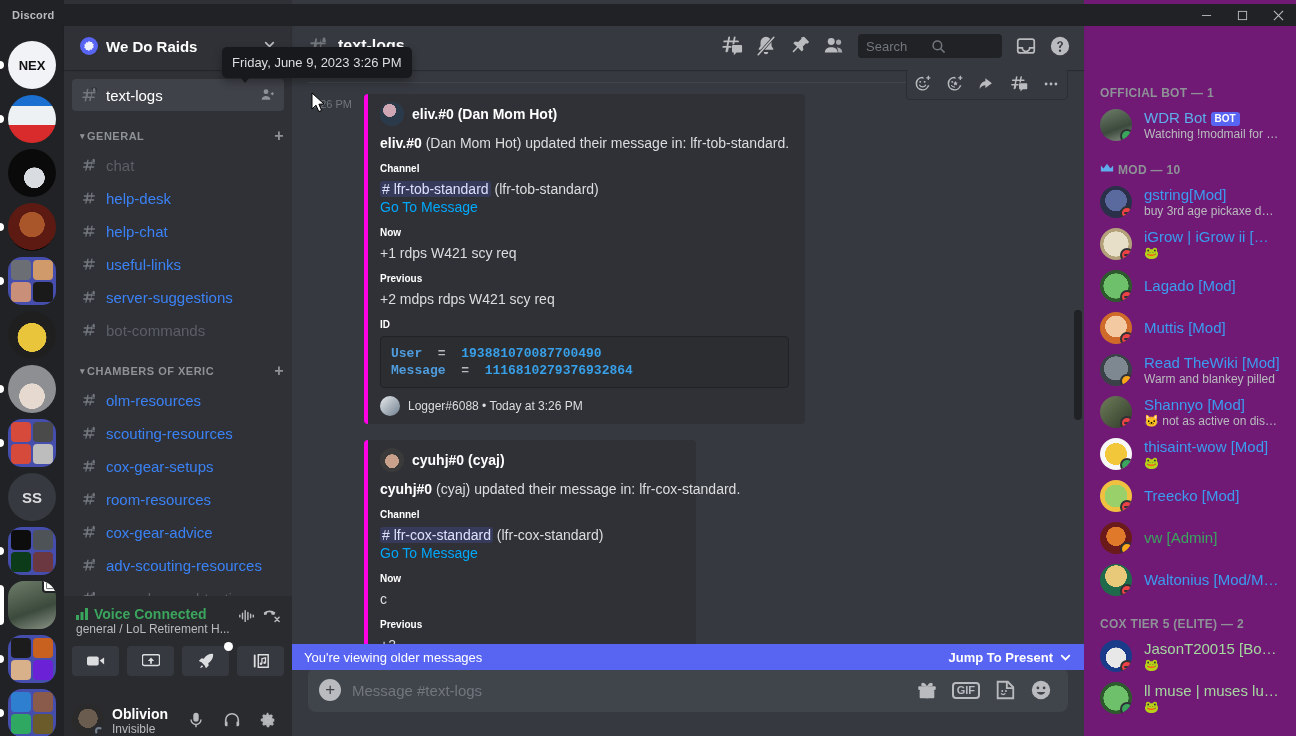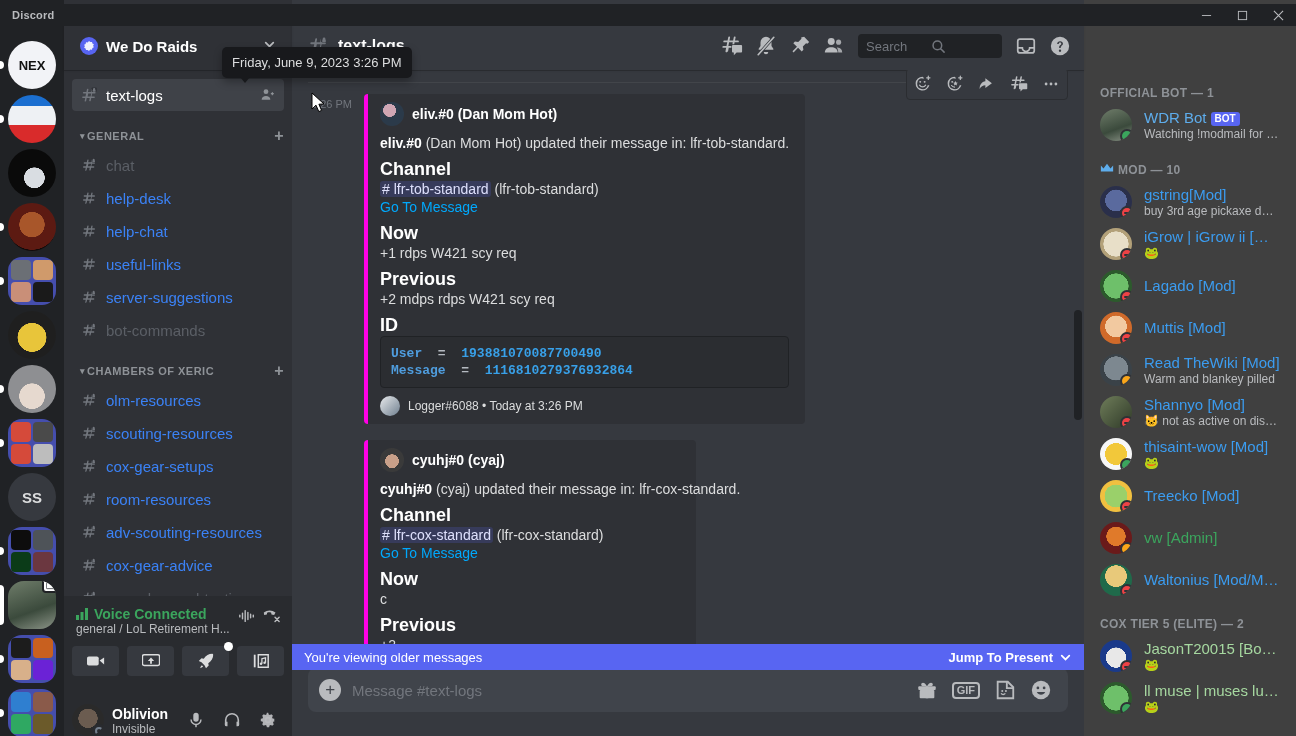--- a/index.html
+++ b/index.html
@@ -128,21 +128,21 @@
     position:relative; background:#2f3136; border-radius:4px; padding:8px 16px 8px 12px;
     border-left:4px solid #eb28e3; max-width:516px; min-width:0;
   }
   .embed.pinkbar{ border-left-color:#ff00e6; }
   .emb-author{ display:flex; align-items:center; margin-bottom:8px; }
   .emb-av{ width:24px;height:24px;border-radius:50%; overflow:hidden; margin-right:8px; flex:0 0 24px; background:#4a4d55;}
   .emb-aname{ font-size:14px; font-weight:bold; color:#fff; }
   .emb-desc{ font-size:14px; color:#dcddde; line-height:18px; margin-bottom:8px;}
   .emb-desc b{ color:#fff; }
   .emb-field{ margin-bottom:8px; }
-  .emb-fname{ font-size:18px; font-weight:bold; color:#fff; line-height:18px; margin-bottom:2px;}
+  .emb-fname{ font-size:10px; font-weight:bold; color:#fff; line-height:18px; margin-bottom:2px;}
   .emb-fval{ font-size:14px; color:#dcddde; line-height:18px; }
   .chanmention{ background:#5865f233; color:#dee0fc; border-radius:3px; padding:0 2px; font-weight:500;}
   .link{ color:#00a8fc; cursor:pointer; }
   .codeblock{
     background:#2b2d31; border:1px solid #202225; border-radius:4px; padding:8px 10px;
     font-family:"Liberation Mono", monospace; font-size:13px; line-height:17px; color:#b5bac1; white-space:pre;font-weight:bold;
   }
   .codeblock .kw{ color:#4f9dde; }
   .codeblock .num{ color:#38a0e8; }
   .emb-footer{ display:flex; align-items:center; margin-top:8px; font-size:12px; color:#dcddde; }
@@ -168,21 +168,21 @@
     background:#40444b; border-radius:8px; min-height:44px; display:flex; align-items:center; padding:0 16px 0 0;
   }
   .comp-plus{ width:44px;height:44px;display:flex;align-items:center;justify-content:center;cursor:pointer;}
   .comp-plus i{ width:22px;height:22px;border-radius:50%;background:#b9bbbe;display:flex;align-items:center;justify-content:center;color:#40444b;font-size:17px;line-height:0;font-weight:300;}
   .comp-input{ flex:1; font-size:15px; color:#72767d; }
   .comp-icons{ display:flex; align-items:center; gap:14px; color:#b9bbbe;}
   .comp-icons div{ cursor:pointer; display:flex; align-items:center;}
   .gifbtn{ font-size:11px; font-weight:bold; border:2px solid #b9bbbe; border-radius:4px; padding:0 3px; line-height:13px; color:#b9bbbe;}
 
   
-  .members{ width:212px; flex:0 0 212px; height:736px; background:#404040; padding-top:70px; overflow:hidden; }
+  .members{ width:212px; flex:0 0 212px; height:736px; background:#701a75; padding-top:70px; overflow:hidden; }
   .m-cat{ padding:16px 8px 4px 16px; font-size:12px; font-weight:bold; letter-spacing:.3px; color:#8e9297; display:flex; align-items:center; gap:4px;}
   .m-row{ height:42px; margin:0 8px; padding:0 8px; border-radius:4px; display:flex; align-items:center; cursor:pointer; }
   .m-av{ width:32px;height:32px;border-radius:50%;overflow:hidden;position:relative;flex:0 0 32px; background:#4a4d55;}
   .m-st{ position:absolute; right:-2px; bottom:-2px; width:14px; height:14px; border-radius:50%; background:#2f3136; display:flex; align-items:center; justify-content:center;}
   .m-st i{ display:block; width:10px;height:10px;border-radius:50%; }
   .m-st.online i{ background:#3ba55d; }
   .m-st.dnd i{ background:#ed4245; position:relative; }
   .m-st.dnd i::after{ content:""; position:absolute; left:2px; top:4px; width:6px; height:2px; background:#2f3136; border-radius:1px;}
   .m-st.idle i{ background:#faa61a; }
   .m-txt{ margin-left:12px; min-width:0; flex:1; }
@@ -472,31 +472,31 @@
         <span class="chan-name">room-resources</span>
       </div>
       <div class="chan-row">
         <span class="hash">
             <svg width="16" height="16" viewBox="0 0 24 24" fill="currentColor">
               <path d="M5.88 21a1 1 0 0 1-.98-1.2L5.6 16H2.5a1 1 0 1 1 0-2h3.5l.8-4H3.5a1 1 0 1 1 0-2h3.7l.72-3.6a1 1 0 1 1 1.96.4L9.24 8h4l.72-3.6a1 1 0 1 1 1.96.4L15.24 8h3.26a1 1 0 1 1 0 2h-3.66l-.8 4h3.46a1 1 0 1 1 0 2h-3.86l-.7 3.6a1 1 0 1 1-1.96-.4l.64-3.2h-4l-.72 3.6a1 1 0 0 1-1.02.8zM8.84 14h4l.8-4h-4l-.8 4z"></path>
               <rect x="14" y="2" width="7" height="6" rx="1.2" fill="#2f3136"></rect>
               <path d="M16 5.2V4.3a1.5 1.5 0 0 1 3 0v.9h.4v2.4h-3.8V5.2z" fill="currentColor"></path>
             </svg>
           </span>
+        <span class="chan-name">cox-gear-advice</span>
+      </div>
+      <div class="chan-row">
+        <span class="hash">
+            <svg width="16" height="16" viewBox="0 0 24 24" fill="currentColor">
+              <path d="M5.88 21a1 1 0 0 1-.98-1.2L5.6 16H2.5a1 1 0 1 1 0-2h3.5l.8-4H3.5a1 1 0 1 1 0-2h3.7l.72-3.6a1 1 0 1 1 1.96.4L9.24 8h4l.72-3.6a1 1 0 1 1 1.96.4L15.24 8h3.26a1 1 0 1 1 0 2h-3.66l-.8 4h3.46a1 1 0 1 1 0 2h-3.86l-.7 3.6a1 1 0 1 1-1.96-.4l.64-3.2h-4l-.72 3.6a1 1 0 0 1-1.02.8zM8.84 14h4l.8-4h-4l-.8 4z"></path>
+              <rect x="14" y="2" width="7" height="6" rx="1.2" fill="#2f3136"></rect>
+              <path d="M16 5.2V4.3a1.5 1.5 0 0 1 3 0v.9h.4v2.4h-3.8V5.2z" fill="currentColor"></path>
+            </svg>
+          </span>
         <span class="chan-name">adv-scouting-resources</span>
-      </div>
-      <div class="chan-row">
-        <span class="hash">
-            <svg width="16" height="16" viewBox="0 0 24 24" fill="currentColor">
-              <path d="M5.88 21a1 1 0 0 1-.98-1.2L5.6 16H2.5a1 1 0 1 1 0-2h3.5l.8-4H3.5a1 1 0 1 1 0-2h3.7l.72-3.6a1 1 0 1 1 1.96.4L9.24 8h4l.72-3.6a1 1 0 1 1 1.96.4L15.24 8h3.26a1 1 0 1 1 0 2h-3.66l-.8 4h3.46a1 1 0 1 1 0 2h-3.86l-.7 3.6a1 1 0 1 1-1.96-.4l.64-3.2h-4l-.72 3.6a1 1 0 0 1-1.02.8zM8.84 14h4l.8-4h-4l-.8 4z"></path>
-              <rect x="14" y="2" width="7" height="6" rx="1.2" fill="#2f3136"></rect>
-              <path d="M16 5.2V4.3a1.5 1.5 0 0 1 3 0v.9h.4v2.4h-3.8V5.2z" fill="currentColor"></path>
-            </svg>
-          </span>
-        <span class="chan-name">cox-gear-advice</span>
       </div>
       <div class="chan-row muted">
         <span class="hash">
             <svg width="16" height="16" viewBox="0 0 24 24" fill="currentColor">
               <path d="M5.88 21a1 1 0 0 1-.98-1.2L5.6 16H2.5a1 1 0 1 1 0-2h3.5l.8-4H3.5a1 1 0 1 1 0-2h3.7l.72-3.6a1 1 0 1 1 1.96.4L9.24 8h4l.72-3.6a1 1 0 1 1 1.96.4L15.24 8h3.26a1 1 0 1 1 0 2h-3.66l-.8 4h3.46a1 1 0 1 1 0 2h-3.86l-.7 3.6a1 1 0 1 1-1.96-.4l.64-3.2h-4l-.72 3.6a1 1 0 0 1-1.02.8zM8.84 14h4l.8-4h-4l-.8 4z"></path>
               <rect x="14" y="2" width="7" height="6" rx="1.2" fill="#2f3136"></rect>
               <path d="M16 5.2V4.3a1.5 1.5 0 0 1 3 0v.9h.4v2.4h-3.8V5.2z" fill="currentColor"></path>
             </svg>
           </span>
         <span class="chan-name">cox-advanced-tactics</span>

